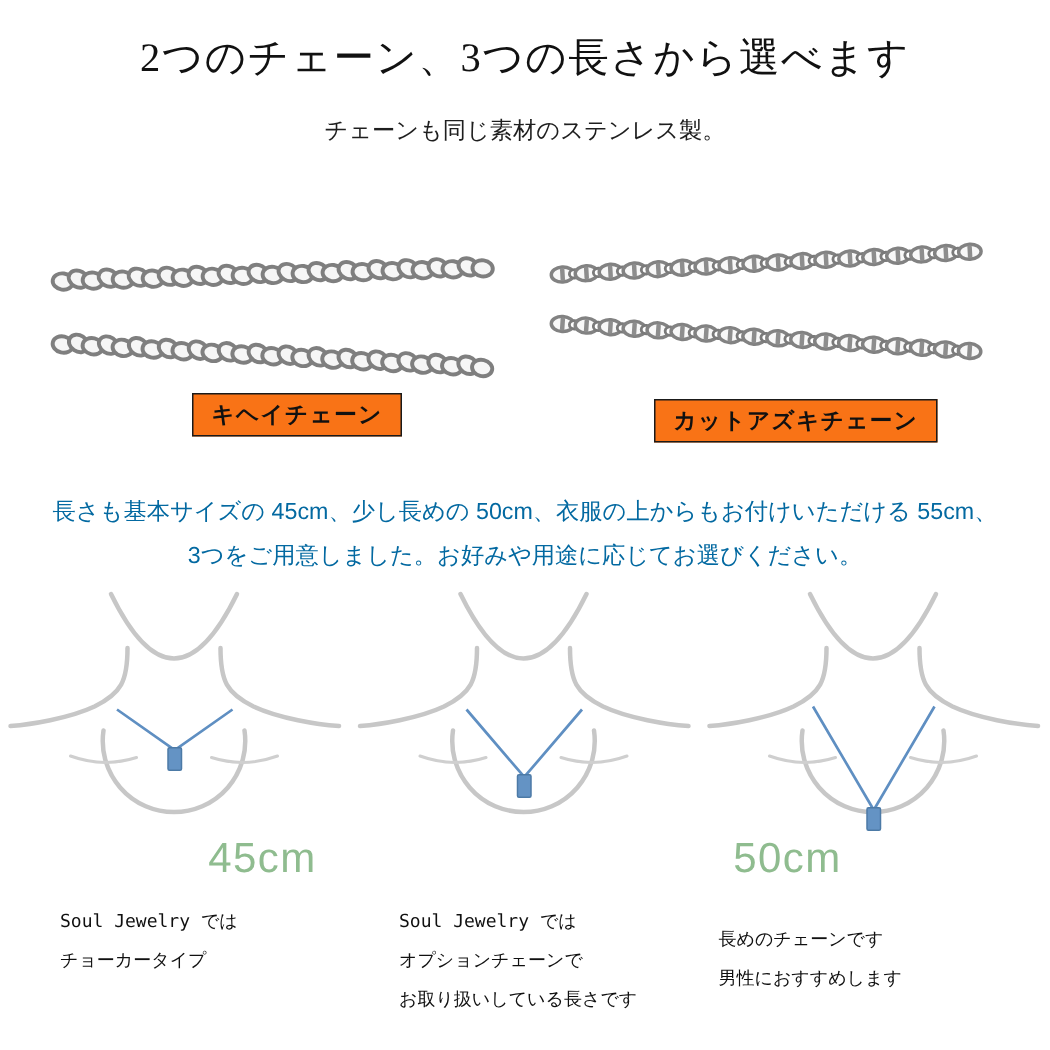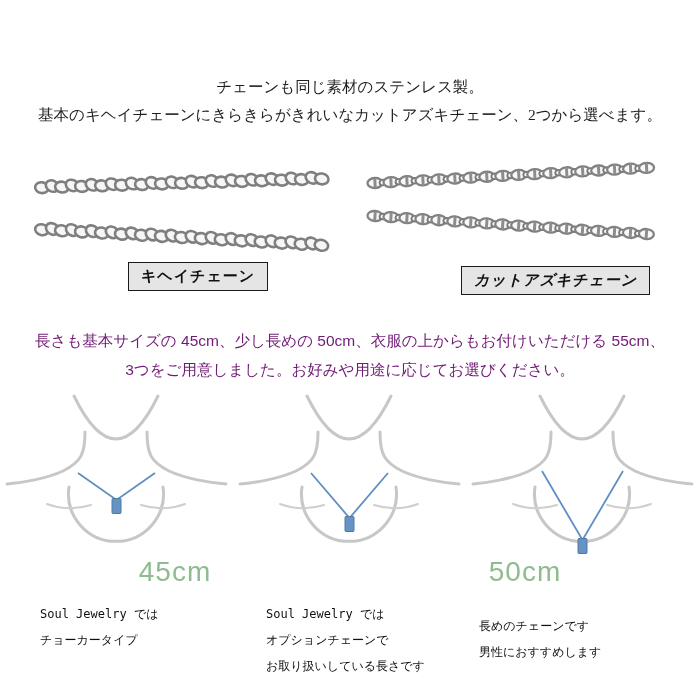--- a/index.html
+++ b/index.html
@@ -16,27 +16,27 @@
   .intro-1{top:77px;}
   .intro-2{top:105px;}
   .chain-svg{position:absolute;}
   .chain-kihei{left:28px;top:158px;}
   .chain-azuki{left:363px;top:150px;}
   .k-link{fill:#f6f6f6;stroke:#7f7f7f;stroke-width:2.6;}
   .a-link{fill:#f8f8f8;stroke:#828282;stroke-width:2.3;}
   .a-bar{fill:#8d8d8d;}
   .a-small{fill:#ffffff;stroke:#7a7a7a;stroke-width:1.9;}
   .chain-label{
-    position:absolute;border:1.5px solid #1a1a1a;background:#e5e5e5;
+    position:absolute;border:1.5px solid #1a1a1a;background:#f97316;
     font-size:15px;font-weight:bold;letter-spacing:1px;color:#111;
     padding:4px 12px;white-space:nowrap;
   }
   .label-kihei{left:128px;top:262px;}
-  .label-azuki{left:461px;top:266px;font-style:italic;}
-  .para{position:absolute;left:0;width:700px;text-align:center;font-size:15.5px;color:#701a75;}
+  .label-azuki{left:436px;top:266px;}
+  .para{position:absolute;left:0;width:700px;text-align:center;font-size:15.5px;color:#0369a1;}
   .para-1{top:331px;}
   .para-2{top:360px;}
   .figures-row{position:absolute;top:390px;left:0;width:700px;display:flex;}
   .neck-svg{flex:0 0 233px;width:233px;height:168px;}
   .body-line{fill:none;stroke:#c7c7c7;stroke-width:3;stroke-linecap:round;}
   .bone-line{fill:none;stroke:#cfcfcf;stroke-width:2;stroke-linecap:round;}
   .chain-line{fill:none;stroke:#5f8fc2;stroke-width:1.8;}
   .pendant{fill:#6493c4;stroke:#4c7aa6;stroke-width:1;}
   .sizes-row{position:absolute;top:556px;left:0;width:700px;display:flex;}
   .size-label{flex:1;text-align:center;font-size:28px;line-height:32px;color:#8fbc8f;letter-spacing:1px;}
@@ -48,23 +48,23 @@
   .desc-line{
     font-family:"DejaVu Sans Mono","DejaVu Sans",monospace;
     font-size:12px;font-weight:500;line-height:26px;color:#101010;white-space:nowrap;
   }
 </style>
 </head>
 <body>
 
 <div class="page">
 
+  <div class="title">2つのチェーン、3つの長さから選べます</div>
 
   <div class="intro intro-1">チェーンも同じ素材のステンレス製。</div>
-  <div class="intro intro-2">基本のキヘイチェーンにきらきらがきれいなカットアズキチェーン、2つから選べます。</div>
 
   <svg class="chain-svg chain-kihei" width="312" height="112" viewBox="0 0 312 112">
     <g transform="translate(14,29) rotate(-1.8)">
         <ellipse cx="0" cy="0.7" rx="6.8" ry="5.4" class="k-link" transform="rotate(10 0 0)"></ellipse>
         <ellipse cx="10" cy="-0.7" rx="6.8" ry="5.4" class="k-link" transform="rotate(30 10 0)"></ellipse>
         <ellipse cx="20" cy="0.7" rx="6.8" ry="5.4" class="k-link" transform="rotate(10 20 0)"></ellipse>
         <ellipse cx="30" cy="-0.7" rx="6.8" ry="5.4" class="k-link" transform="rotate(30 30 0)"></ellipse>
         <ellipse cx="40" cy="0.7" rx="6.8" ry="5.4" class="k-link" transform="rotate(10 40 0)"></ellipse>
         <ellipse cx="50" cy="-0.7" rx="6.8" ry="5.4" class="k-link" transform="rotate(30 50 0)"></ellipse>
         <ellipse cx="60" cy="0.7" rx="6.8" ry="5.4" class="k-link" transform="rotate(10 60 0)"></ellipse>

